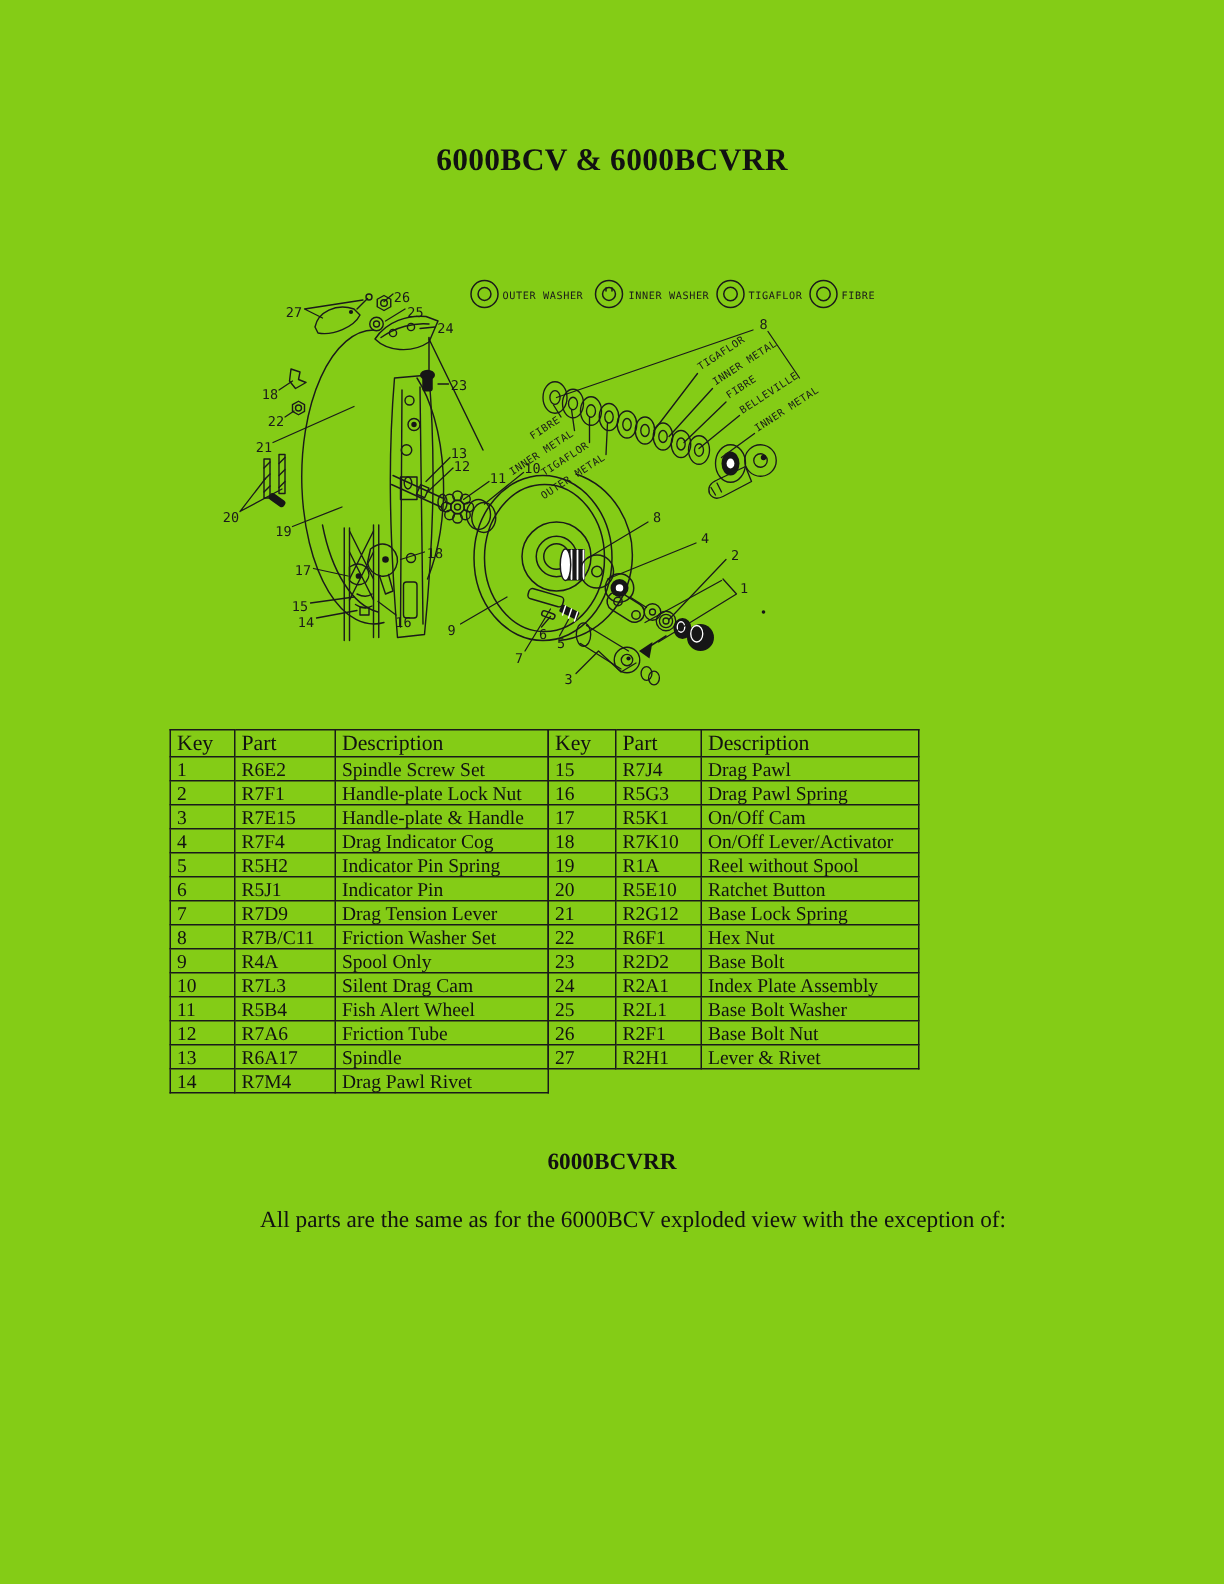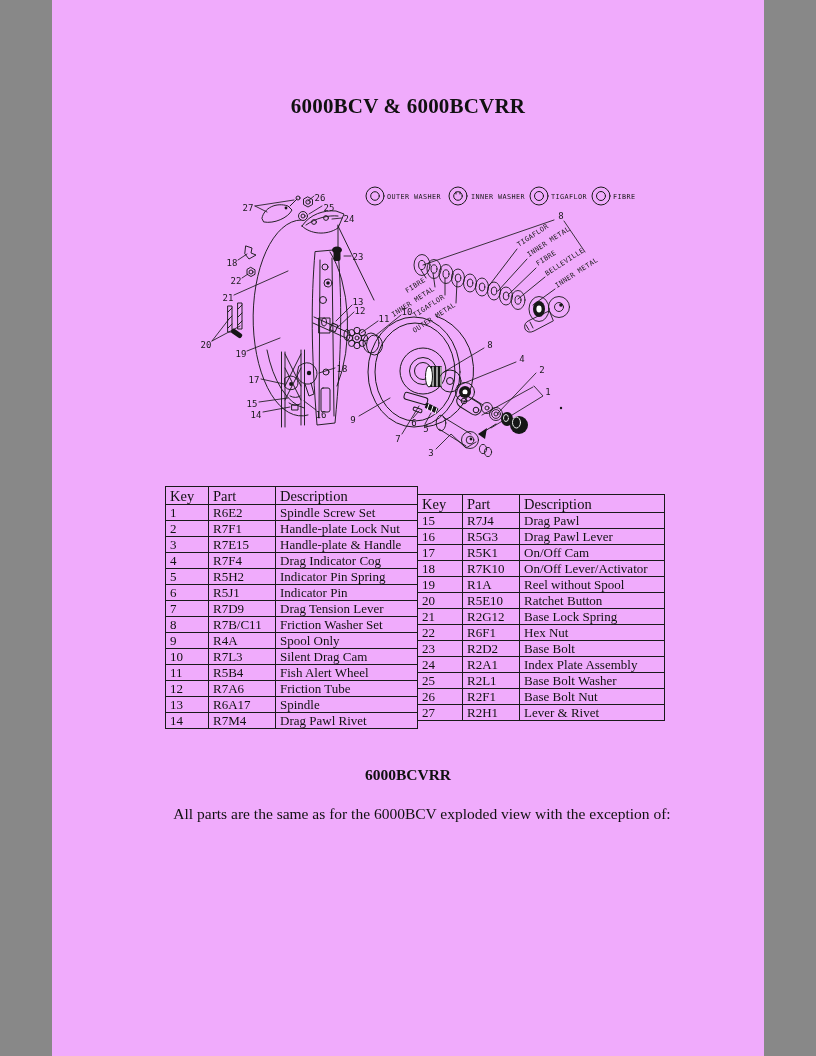--- a/index.html
+++ b/index.html
@@ -1,26 +1,26 @@
 <!DOCTYPE html>
 <html><head>
 <meta charset="utf-8">
 <style>
   html,body{margin:0;padding:0;background:#888;}
-  .page{position:relative;width:712px;height:1056px;background:#f0abfc;margin:0 auto;
+  .page{position:relative;width:816px;height:1056px;background:#84cc16;margin:0 auto;
         font-family:"Liberation Serif",serif;color:#111;overflow:hidden;}
   .title{position:absolute;top:94px;left:0;width:100%;text-align:center;
          font-weight:bold;font-size:21px;letter-spacing:.2px;}
   .subtitle{position:absolute;top:121px;left:0;width:100%;text-align:center;font-size:15.5px;}
   .diagram{position:absolute;left:130px;top:175px;width:490px;height:300px;}
   svg{display:block;}
   svg text{font-family:"DejaVu Sans Mono",monospace;fill:#1a1a1a;}
   .cal{font-size:9px;}
   .dlab{font-size:6.8px;letter-spacing:.4px;}
-  .tables{position:absolute;left:113px;top:486px;display:flex;align-items:center;}
+  .tables{position:absolute;left:113px;top:486px;display:flex;align-items:flex-start;}
   table.parts{border-collapse:collapse;table-layout:fixed;}
   table.parts th,table.parts td{border:1px solid #1a1a1a;padding:0 4px;height:15px;
       font-size:13px;line-height:14px;text-align:left;font-weight:normal;
       overflow:hidden;white-space:nowrap;}
   table.parts th{font-size:14.5px;height:17px;}
   .t2{margin-left:-1px;}
   .c-key{width:34px;}.c-part{width:58px;}.c-desc{width:133px;}
   .c-key2{width:36px;}.c-part2{width:48px;}.c-desc2{width:136px;}
   .bcvrr-head{position:absolute;top:766px;left:0;width:100%;text-align:center;
               font-weight:bold;font-size:15.5px;}
@@ -433,21 +433,21 @@
       </thead>
       <tbody>
           <tr>
             <td>15</td>
             <td>R7J4</td>
             <td>Drag Pawl</td>
           </tr>
           <tr>
             <td>16</td>
             <td>R5G3</td>
-            <td>Drag Pawl Lever</td>
+            <td>Drag Pawl Spring</td>
           </tr>
           <tr>
             <td>17</td>
             <td>R5K1</td>
             <td>On/Off Cam</td>
           </tr>
           <tr>
             <td>18</td>
             <td>R7K10</td>
             <td>On/Off Lever/Activator</td>

